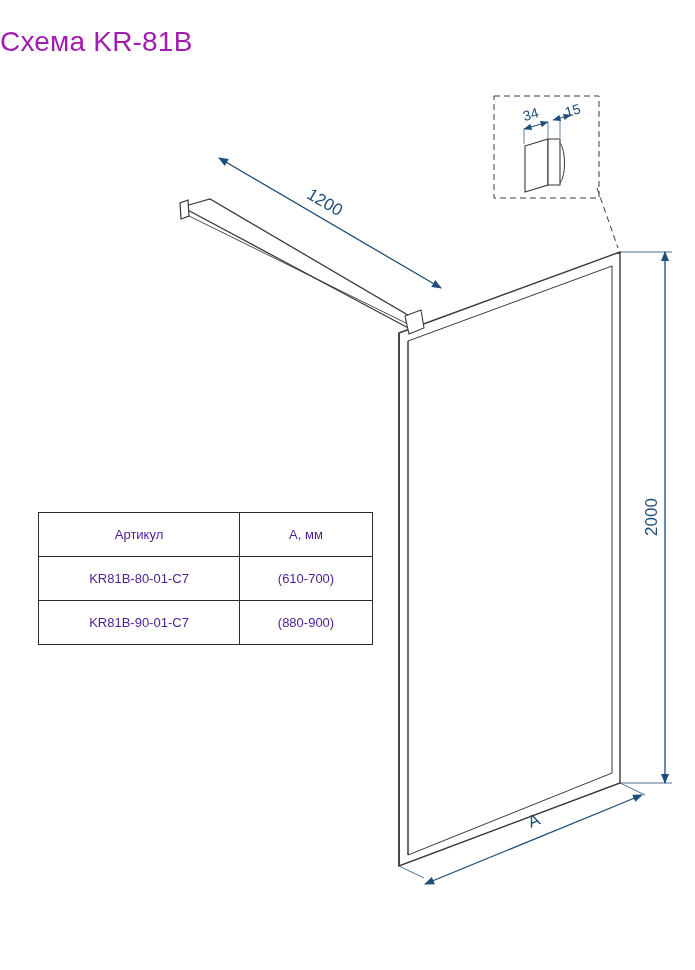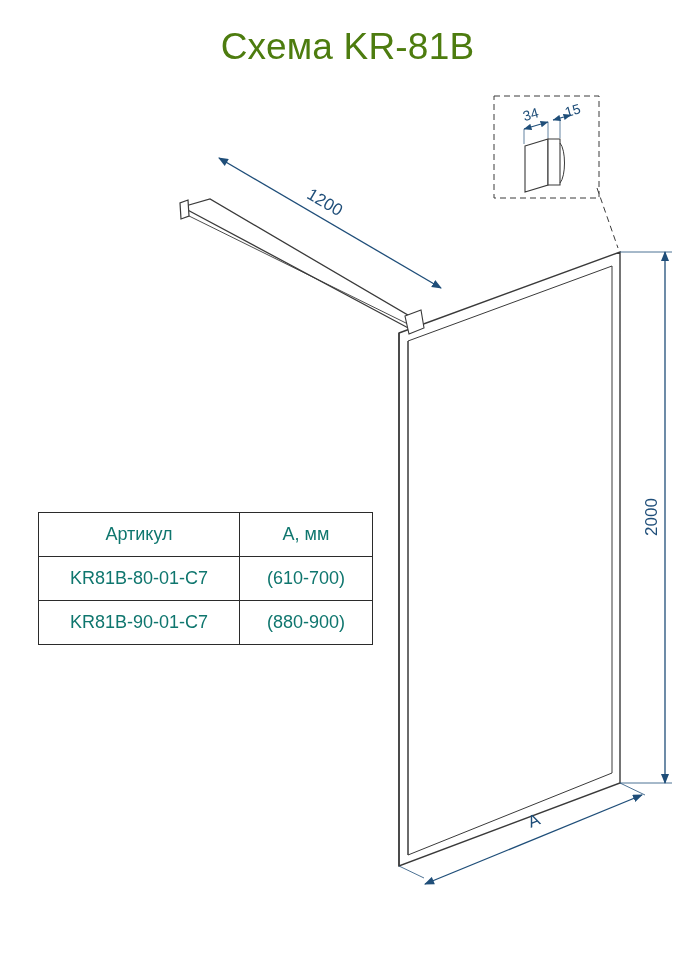--- a/index.html
+++ b/index.html
@@ -13,41 +13,40 @@
     height: 970px;
     background: #ffffff;
     overflow: hidden;
     font-family: "Liberation Sans", sans-serif;
   }
   #title {
     position: absolute;
     top: 26px;
     left: 0;
     width: 695px;
-    text-align: center;
-    font-size: 37px;
-    color: #4d7c0f;
+    font-size: 28px;
+    color: #a21caf;
     font-family: "Liberation Sans", sans-serif;
     letter-spacing: 0.2px;
   }
   svg.drawing {
     position: absolute;
     top: 0;
     left: 0;
     width: 695px;
     height: 970px;
   }
   
   #spec-table {
     position: absolute;
     left: 38px;
     top: 512px;
     border-collapse: collapse;
-    font-size: 18px;
-    color: #0f766e;
+    font-size: 13px;
+    color: #4c1d95;
   }
   #spec-table th, #spec-table td {
     border: 1px solid #2b2b2b;
     height: 43px;
     text-align: center;
     font-weight: normal;
     padding: 0 6px;
     vertical-align: middle;
     font-family: "Liberation Sans", sans-serif;
   }

